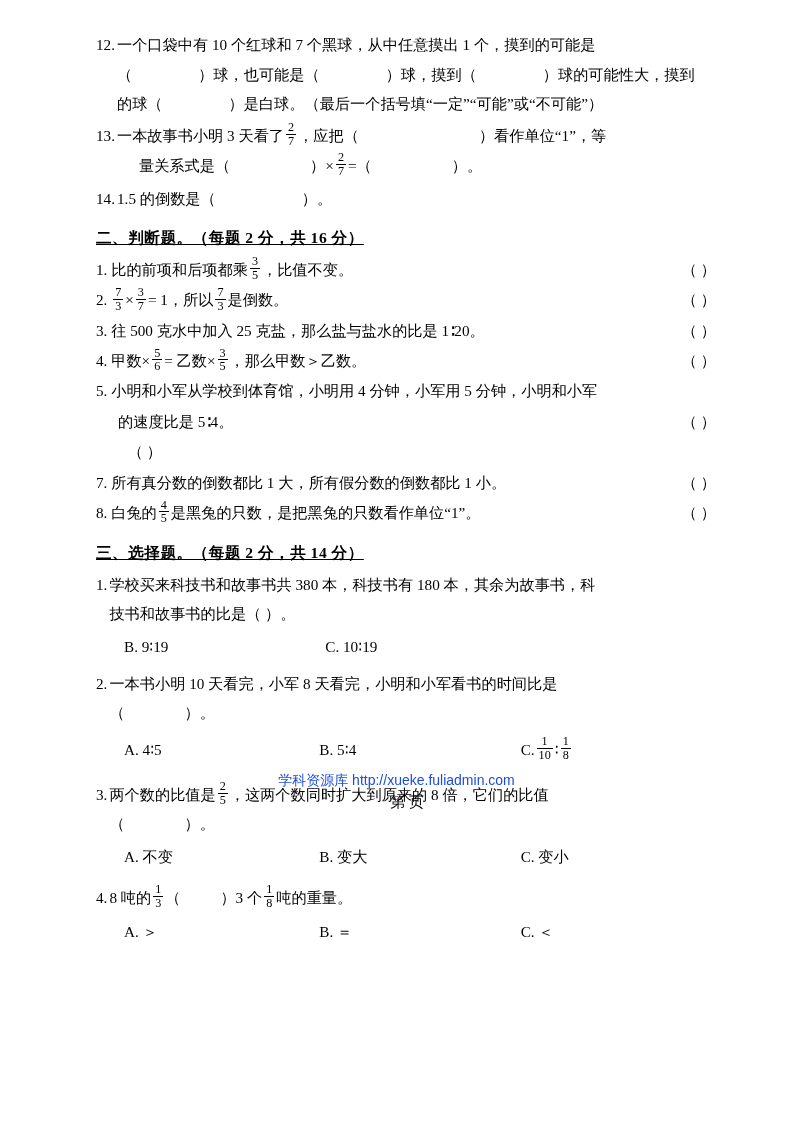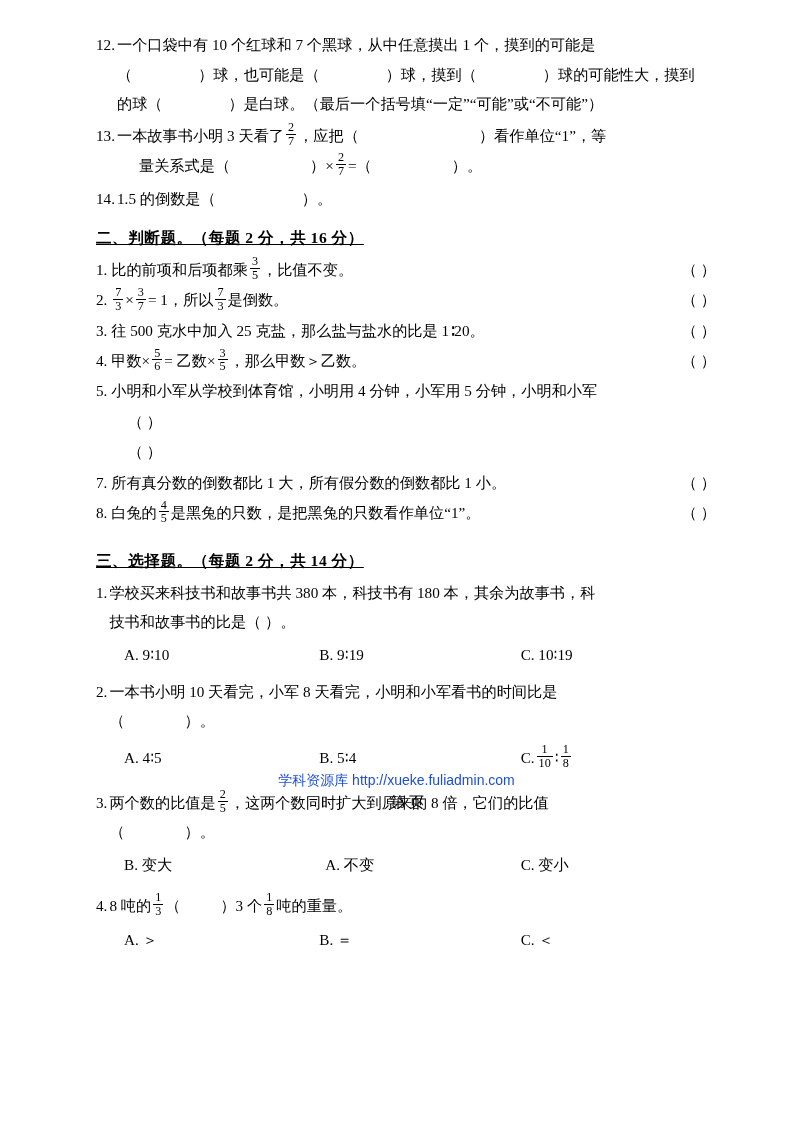--- a/index.html
+++ b/index.html
@@ -186,20 +186,21 @@
     </div>
 
     <div class="tf-row">
       <span class="tf-text">
         <span>5.</span>
         <span>小明和小军从学校到体育馆，小明用 4 分钟，小军用 5 分钟，小明和小军</span>
       </span>
       <span class="tf-mark"></span>
     </div>
     <div class="tf-row">
+      <span class="tf-text indent">的速度比是 5∶4。</span>
       <span class="tf-mark">（      ）</span>
     </div>
 
     <div class="tf-row">
       <span class="tf-mark">（      ）</span>
     </div>
 
     <div class="tf-row">
       <span class="tf-text">
         <span>7.</span>
@@ -209,31 +210,30 @@
     </div>
 
     <div class="tf-row">
       <span class="tf-text">
         <span>8.</span>
         <span>白兔的</span><span class="frac"><span class="num">4</span><span class="den">5</span></span><span>是黑兔的只数，是把黑兔的只数看作单位“1”。</span>
       </span>
       <span class="tf-mark">（      ）</span>
     </div>
 
-    <div class="sec-head" style="margin-top:22px;">三、选择题。（每题 2 分，共 14 分）</div>
+    <div class="sec-head" style="margin-top:14px;">三、选择题。（每题 2 分，共 14 分）</div>
 
     <div class="q">
       <span class="qnum">1.</span>
       <span class="qbody">
         <span>学校买来科技书和故事书共 380 本，科技书有 180 本，其余为故事书，科</span><br>
         <span>技书和故事书的比是（         ）。</span>
       </span>
     </div>
     <div class="choices">
-      <span class="choice">A. 9∶10</span>
       <span class="choice mid">B. 9∶19</span>
       <span class="choice">C. 10∶19</span>
     </div>
 
     <div class="q" style="margin-top:6px;">
       <span class="qnum">2.</span>
       <span class="qbody">
         <span>一本书小明 10 天看完，小军 8 天看完，小明和小军看书的时间比是</span><br>
         <span>（</span><span class="sp-wide" style="width:60px;"></span><span>）。</span>
       </span>
@@ -247,22 +247,22 @@
     </div>
 
     <div class="q" style="margin-top:10px;">
       <span class="qnum">3.</span>
       <span class="qbody">
         <span>两个数的比值是</span><span class="frac"><span class="num">2</span><span class="den">5</span></span><span>，这两个数同时扩大到原来的 8 倍，它们的比值</span><br>
         <span>（</span><span class="sp-wide" style="width:60px;"></span><span>）。</span>
       </span>
     </div>
     <div class="choices">
+      <span class="choice">A. 不变</span>
       <span class="choice mid">B. 变大</span>
-      <span class="choice">A. 不变</span>
       <span class="choice">C. 变小</span>
     </div>
 
     <div class="q" style="margin-top:10px;">
       <span class="qnum">4.</span>
       <span class="qbody">
         <span>8 吨的</span><span class="frac"><span class="num">1</span><span class="den">3</span></span><span>（</span><span class="sp-nar"></span><span>）3 个</span><span class="frac"><span class="num">1</span><span class="den">8</span></span><span>吨的重量。</span>
       </span>
     </div>
     <div class="choices" style="line-height:2.4;">

